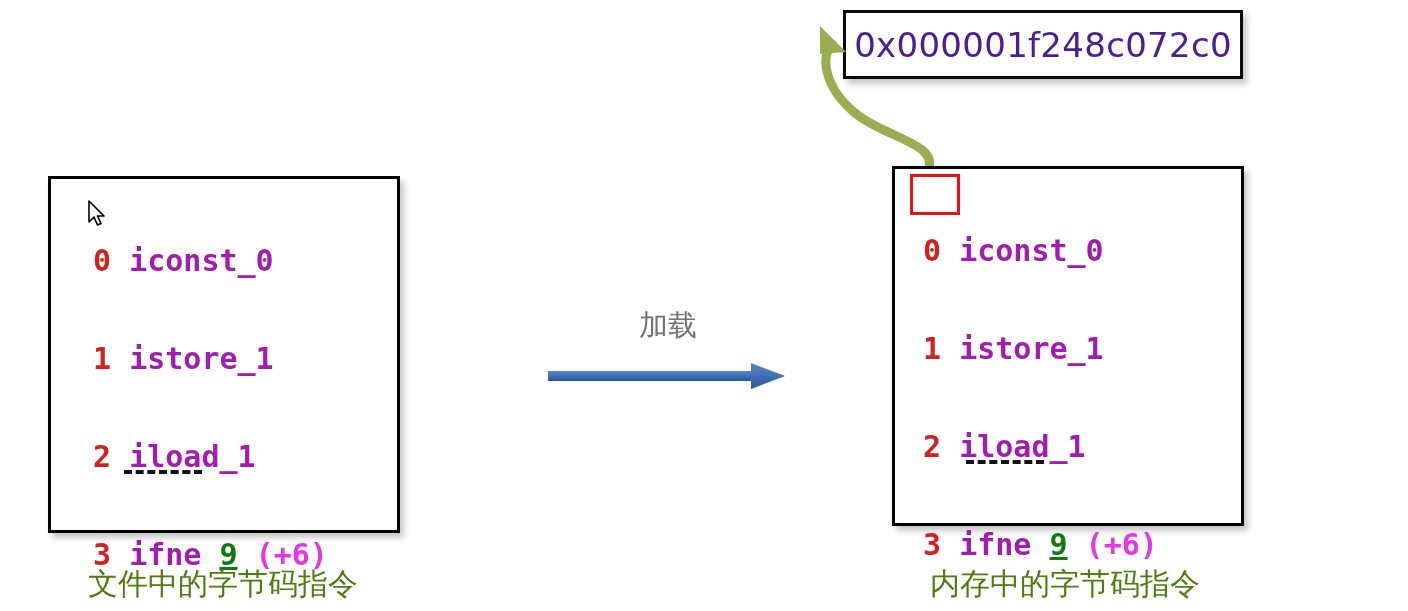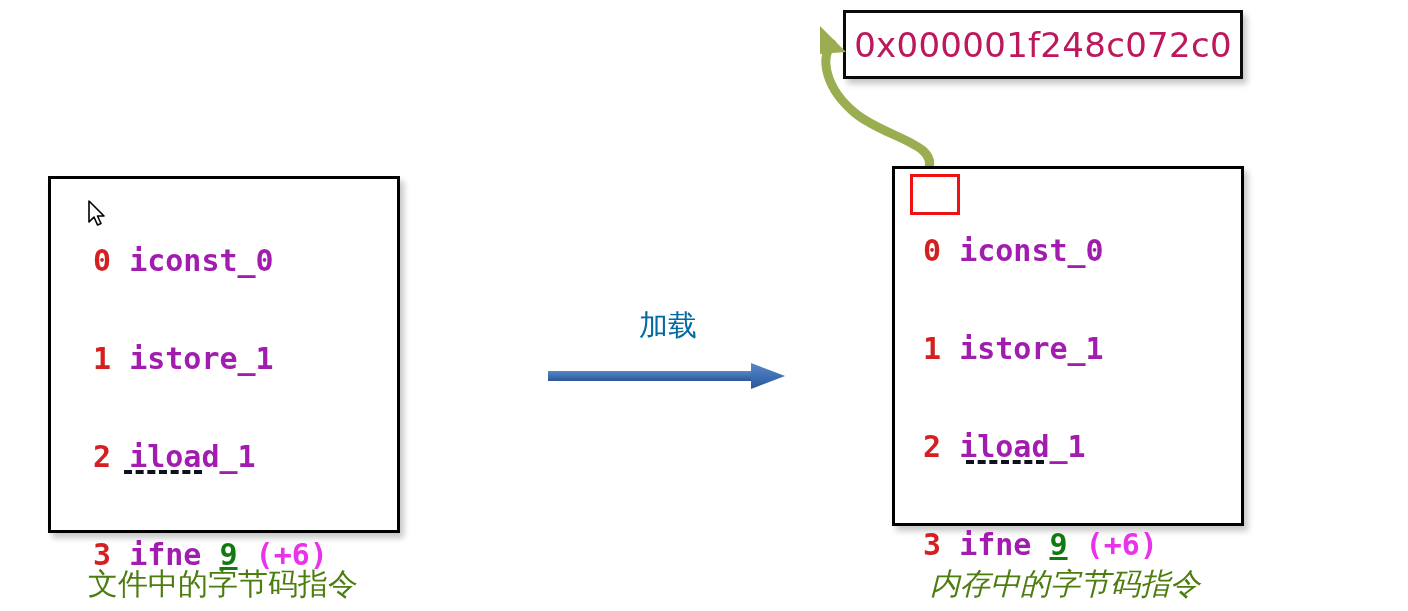--- a/index.html
+++ b/index.html
@@ -79,33 +79,33 @@
     border: 3px solid #0a0a0a;
     box-shadow: 4px 5px 6px rgba(0,0,0,0.22);
     box-sizing: border-box;
     display: flex;
     align-items: center;
     justify-content: center;
   }
   #address-text {
     font-family: "DejaVu Sans", "Liberation Sans", sans-serif;
     font-size: 34px;
-    color: #be185d;
+    color: #4c1d95;
     letter-spacing: 0.3px;
   }
 
   
   #load-label {
     position: absolute;
     left: 553px; top: 306px;
     width: 230px;
     text-align: center;
     font-family: "DejaVu Sans", "Liberation Sans", sans-serif;
     font-size: 29px;
-    color: #0369a1;
+    color: #737373;
   }
   #load-arrow {
     position: absolute;
     left: 545px; top: 360px;
     width: 245px; height: 32px;
   }
 
   
   #memory-pointer-arrow {
     position: absolute;
@@ -122,21 +122,21 @@
 
   
   .caption {
     position: absolute;
     font-family: "DejaVu Sans", "Liberation Sans", sans-serif;
     font-size: 30px;
     color: #4d7c0f;
     white-space: nowrap;
   }
   #left-caption  { left: 88px;  top: 564px; }
-  #right-caption { left: 930px; top: 564px; font-style: italic; }
+  #right-caption { left: 930px; top: 564px; }
 </style>
 </head>
 <body>
 
 <div id="address-box">
   <span id="address-text">0x000001f248c072c0</span>
 </div>
 
 <div id="memory-pointer-arrow">
   <svg width="180" height="180" viewBox="0 0 180 180">

